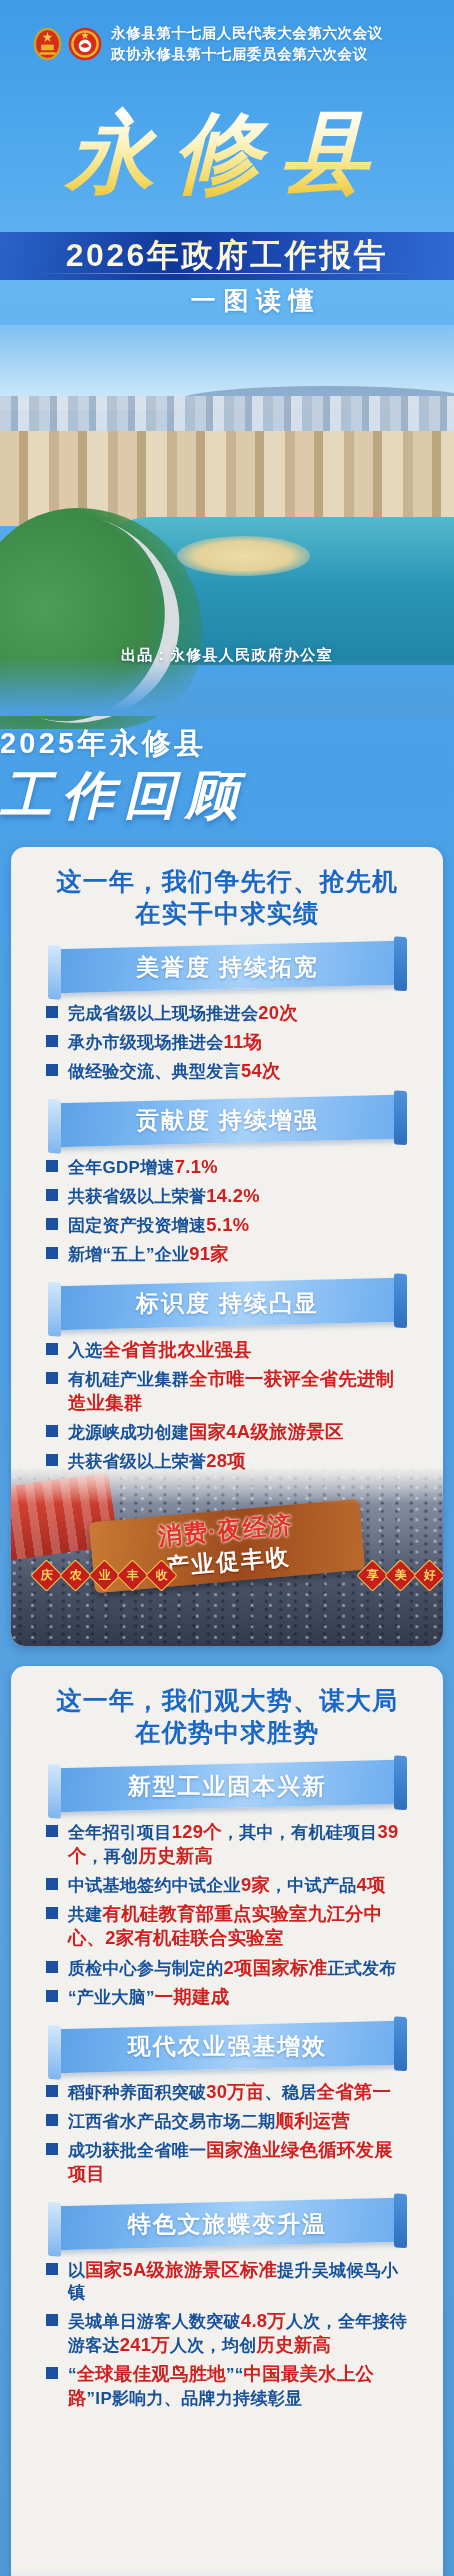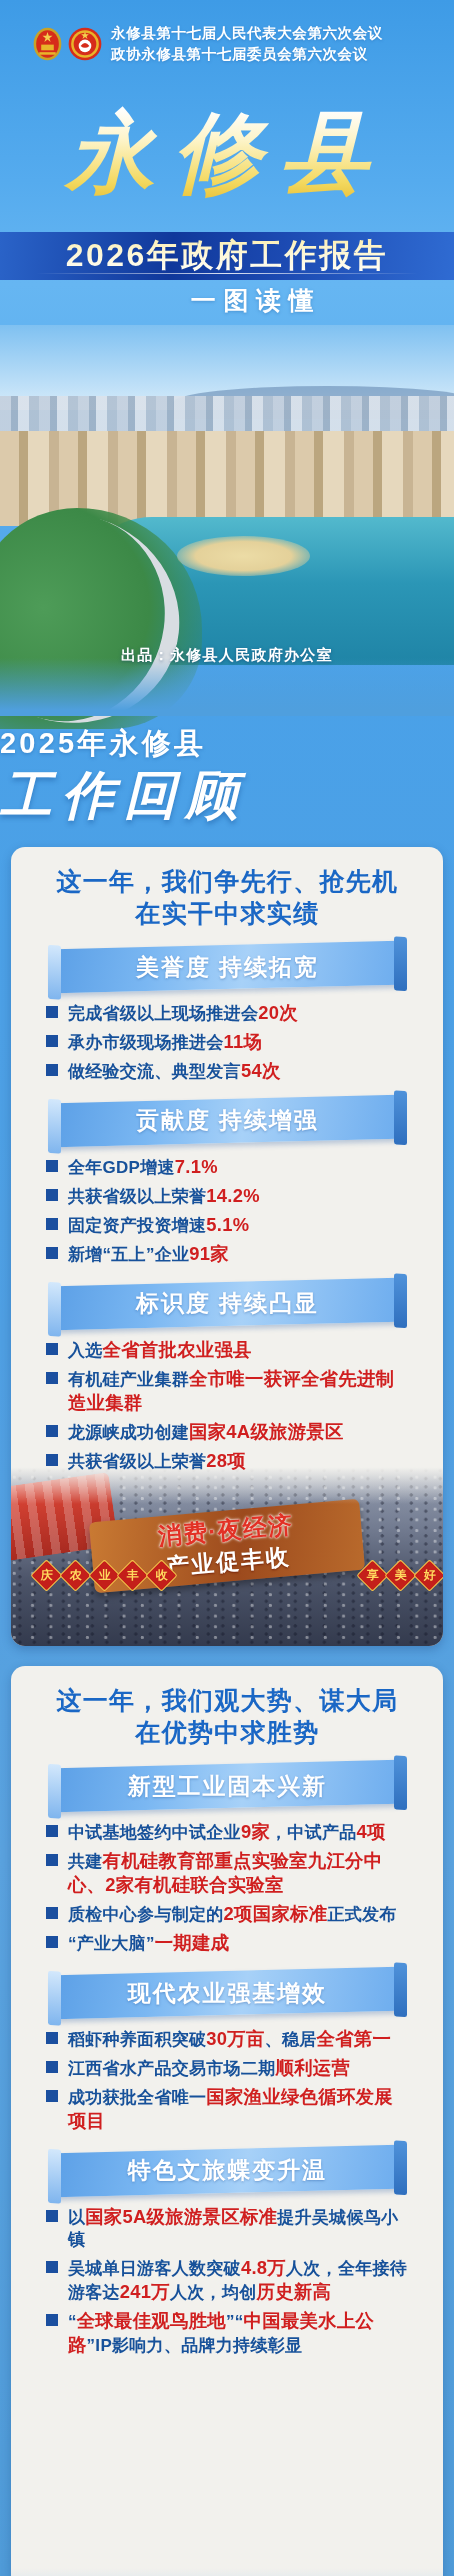--- a/index.html
+++ b/index.html
@@ -298,20 +298,24 @@
         <div>这一年，我们观大势、谋大局</div>
         <div>在优势中求胜势</div>
       </div>
     <div class="ribbon">
           <div class="ribbon-band"></div>
           <div class="ribbon-text">新型工业固本兴新</div>
         </div>
         <div class="bullets">
           <div class="bullet-row">
             <span class="bullet-sq"></span>
+            <span class="bullet-text"><span>全年招引项目</span><span class="r">129个</span><span>，其中，有机硅项目</span><span class="r">39个</span><span>，再创</span><span class="r">历史新高</span></span>
+          </div>
+          <div class="bullet-row">
+            <span class="bullet-sq"></span>
             <span class="bullet-text"><span>中试基地签约中试企业</span><span class="r">9家</span><span>，中试产品</span><span class="r">4项</span></span>
           </div>
           <div class="bullet-row">
             <span class="bullet-sq"></span>
             <span class="bullet-text"><span>共建</span><span class="r">有机硅教育部重点实验室九江分中心、2家有机硅联合实验室</span></span>
           </div>
           <div class="bullet-row">
             <span class="bullet-sq"></span>
             <span class="bullet-text"><span>质检中心参与制定的</span><span class="r">2项国家标准</span><span>正式发布</span></span>
           </div>

